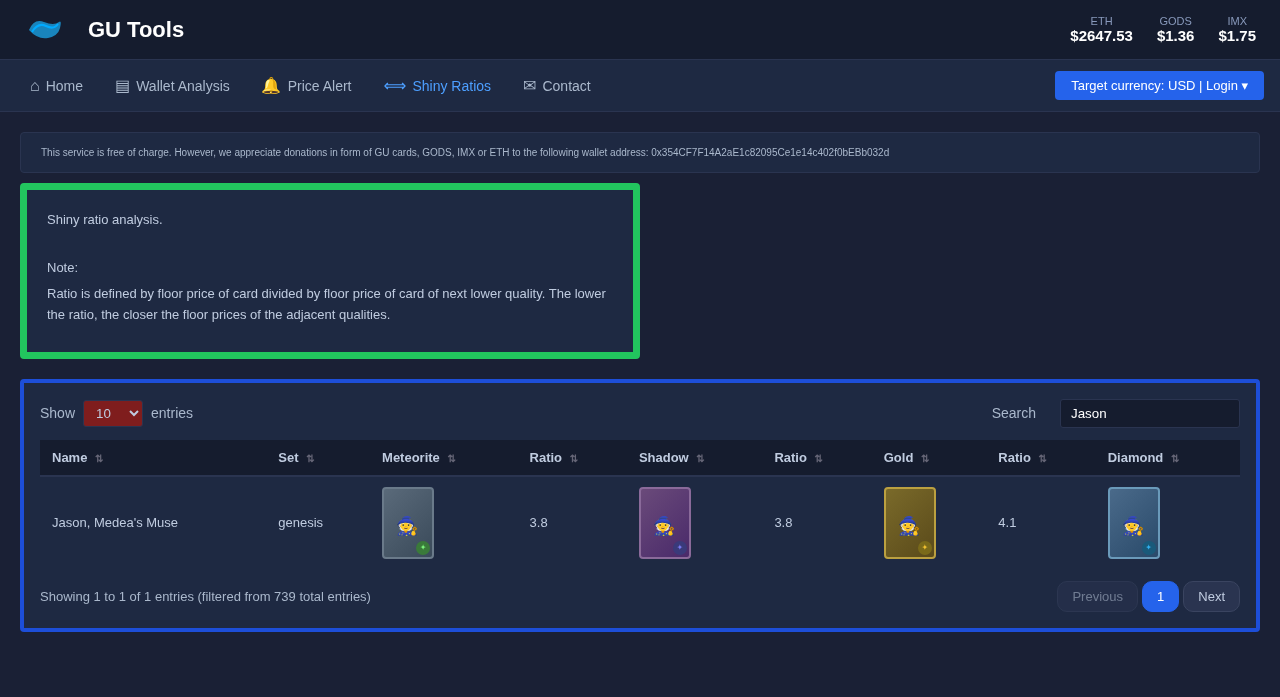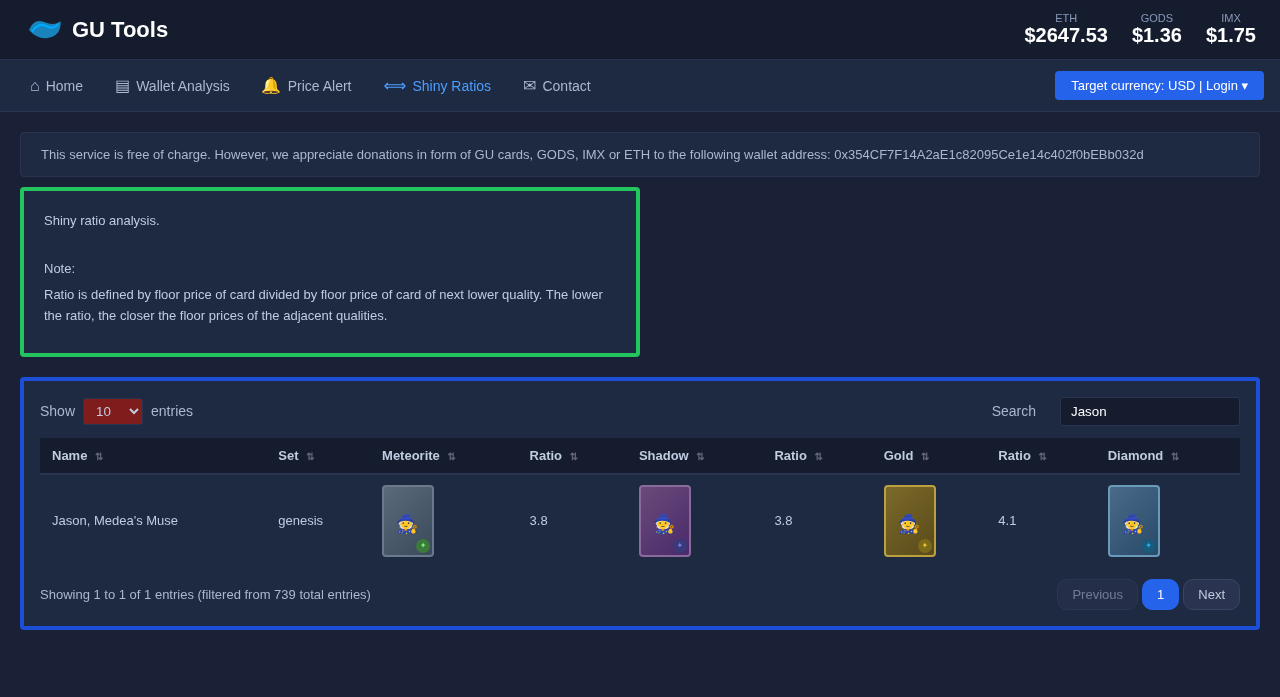--- a/index.html
+++ b/index.html
@@ -8,27 +8,27 @@
     
     .header {
       background: #151c2e;
       display: flex;
       align-items: center;
       justify-content: space-between;
       padding: 0 24px;
       height: 60px;
       border-bottom: 1px solid #2a3450;
     }
-    .header-left { display: flex; align-items: center; gap: 8px; }
+    .header-left { display: flex; align-items: center; gap: 24px; }
     .logo-icon { width: 40px; height: 32px; }
     .logo-text { font-size: 22px; color: #fff; font-weight: 600; }
     .header-prices { display: flex; gap: 24px; align-items: flex-start; }
     .price-item { text-align: center; }
     .price-label { font-size: 11px; color: #8899bb; }
-    .price-value { font-size: 20px; color: #fff; font-weight: 600; }
+    .price-value { font-size: 15px; color: #fff; font-weight: 600; }
 
     
     .nav {
       background: #1e2942;
       display: flex;
       align-items: center;
       padding: 0 16px;
       height: 52px;
       border-bottom: 1px solid #2a3450;
       gap: 4px;
@@ -57,28 +57,28 @@
       font-size: 13px;
     }
 
     
     .donation-banner {
       background: #1e2942;
       border: 1px solid #2a3450;
       margin: 20px 20px 10px 20px;
       padding: 14px 20px;
       border-radius: 4px;
-      font-size: 13px;
+      font-size: 10px;
       color: #aab8cc;
     }
 
     
     .info-box {
       background: #1e2942;
-      border: 4px solid #22c55e;
+      border: 7px solid #22c55e;
       margin: 10px 20px;
       padding: 20px;
       border-radius: 4px;
       max-width: 620px;
       font-size: 13px;
       color: #c0cce0;
       line-height: 1.6;
     }
     .info-box p { margin-bottom: 6px; }
 

